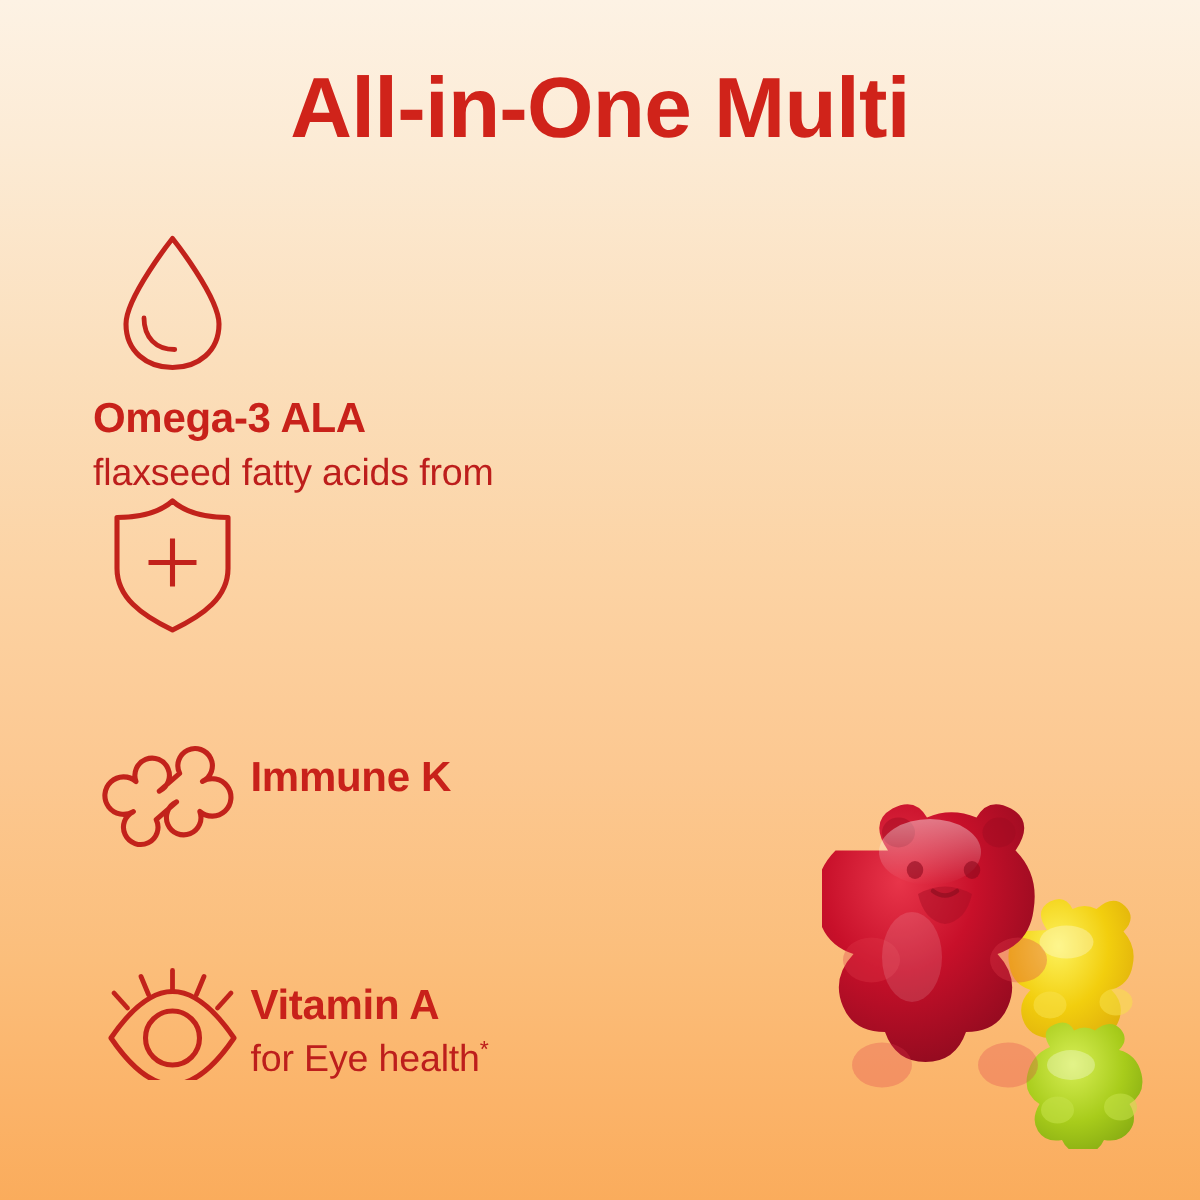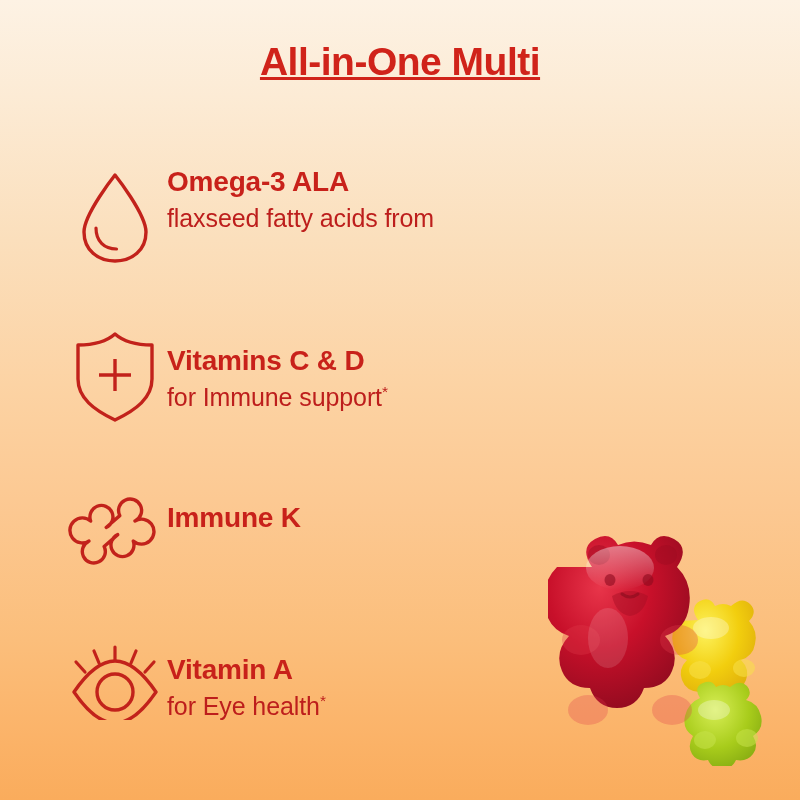--- a/index.html
+++ b/index.html
@@ -31,27 +31,26 @@
     overflow: hidden;
   }
 
   
   #title {
     position: absolute;
     top: 40px;
     left: 0;
     width: 800px;
     text-align: center;
-    font-size: 39px;
+    font-size: 57px;
     font-weight: bold;
     letter-spacing: -0.5px;
     color: #D0231A;
     line-height: 1.15;
     white-space: nowrap;
-    text-decoration: underline;
   }
 
   
   .feature {
     position: absolute;
     left: 62px;
     display: flex;
     align-items: flex-start;
   }
 
@@ -85,21 +84,21 @@
     white-space: nowrap;
   }
 
   .feature-desc sup {
     font-size: 0.62em;
     vertical-align: super;
     line-height: 0;
   }
 
   
-  #feature-omega  { top: 162px; }
+  #feature-omega  { top: 146px; flex-direction: column; }
   #feature-cd     { top: 325px; }
   #feature-k      { top: 482px; }
   #feature-a      { top: 634px; }
 
   #feature-omega .feature-icon { padding-top: 8px; }
   #feature-cd    .feature-icon { padding-top: 6px; }
   #feature-k     .feature-icon { padding-top: 4px; }
   #feature-a     .feature-icon { padding-top: 10px; }
 
   #feature-cd .feature-text,
@@ -135,24 +134,20 @@
       <div class="feature-desc">flaxseed fatty acids from</div>
     </div>
   </div>
 
   <div class="feature" id="feature-cd">
     <div class="feature-icon">
       <svg width="82" height="92" viewBox="0 0 82 92" fill="none">
         <path d="M4 14 C19 14 32 11 41 3 C50 11 63 14 78 14 L78 48 C78 67 62 79 41 89 C20 79 4 67 4 48 Z" stroke="#C2221B" stroke-width="3.4" stroke-linejoin="round" fill="none"></path>
         <path d="M41 28 L41 60 M25 44 L57 44" stroke="#C2221B" stroke-width="3.4" stroke-linecap="butt"></path>
       </svg>
-    </div>
-    <div class="feature-text">
-      <div class="feature-title">Vitamins C &amp; D</div>
-      <div class="feature-desc"><span>for Immune support</span><sup>*</sup></div>
     </div>
   </div>
 
   <div class="feature" id="feature-k">
     <div class="feature-icon">
       <svg width="94" height="94" viewBox="0 0 94 94" fill="none">
         <g transform="rotate(-41 47 47)">
           <path d="M22 36
                    A12.5 12.5 0 1 1 36.5 22
                    A11.5 11.5 0 1 1 44 37

